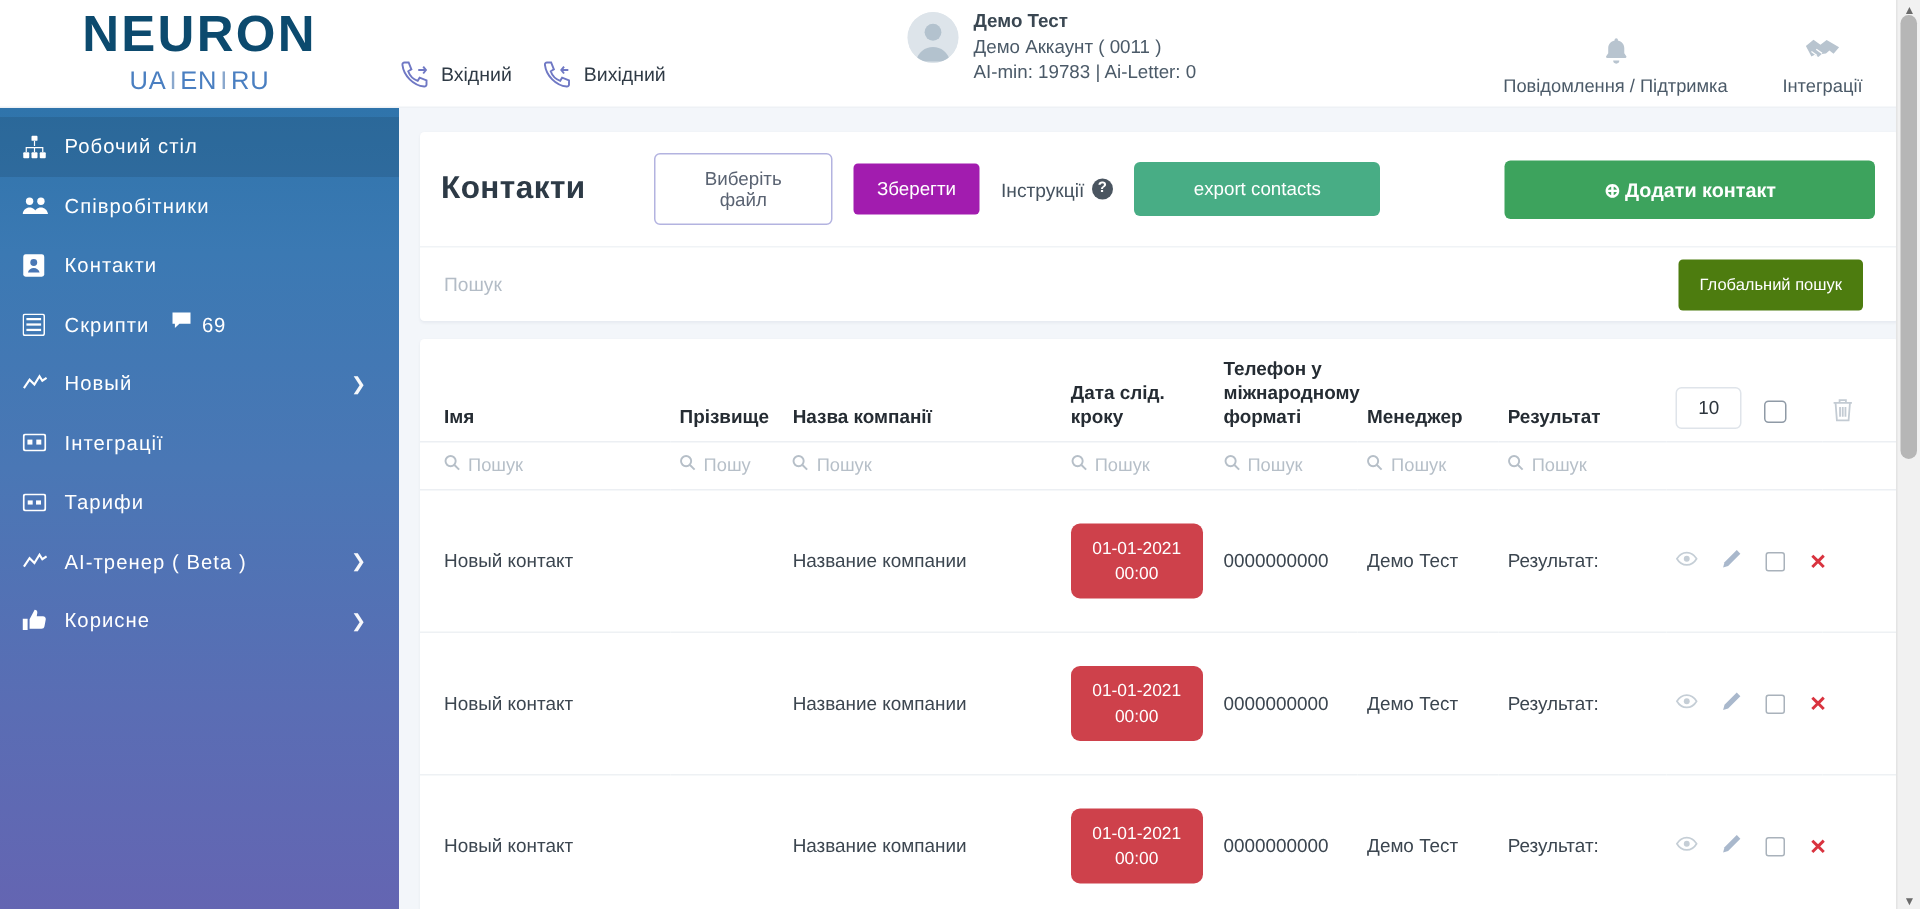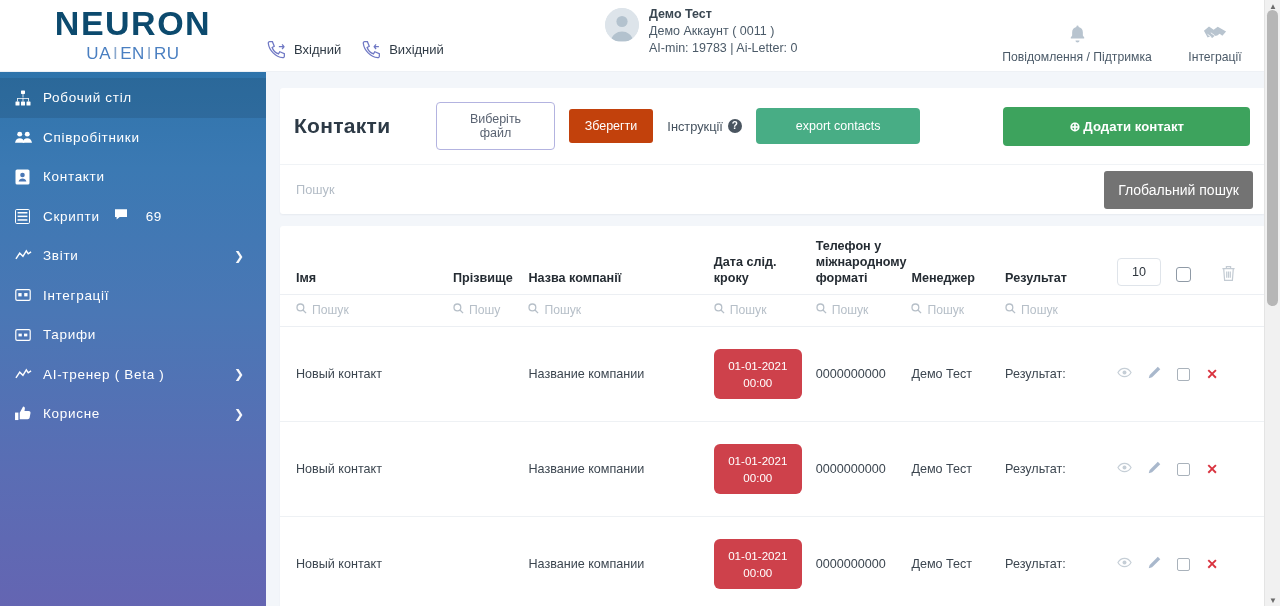--- a/index.html
+++ b/index.html
@@ -58,21 +58,21 @@
     padding-top: 6px;
   }
   .nav-item {
     height: 39.5px; display: flex; align-items: center; padding: 0 22px 0 15px;
     color: #ffffff; cursor: pointer; position: relative;
   }
   .nav-item .nico { width: 28px; flex: 0 0 28px; display: flex; align-items: center; }
   .nav-item .ntxt {
     font-size: 13.5px; letter-spacing: .7px; white-space: nowrap;
   }
-  .nav-item .badge-wrap { display: flex; align-items: center; gap: 18px; margin-left: 14px; }
+  .nav-item .badge-wrap { display: flex; align-items: center; gap: 7px; margin-left: 14px; }
   .nav-item .badge-num { font-size: 13.5px; letter-spacing: .5px; }
   .nav-item .chev { margin-left: auto; font-size: 12px; opacity: .95; }
   .nav-item.active { background: rgba(0,0,0,.10); }
 
   
   .main { flex: 1 1 auto; min-width: 0; background: #f3f6fa; position: relative; overflow: hidden; }
 
   .breadcrumb { padding: 13px 0 0 14px; font-size: 12.5px; }
   .breadcrumb a { color: #5f8fd0; text-decoration: none; cursor: pointer; }
   .breadcrumb .dot { color: #9aa7b4; padding: 0 4px; font-size: 11px; }
@@ -84,21 +84,21 @@
   }
   .panel-head { display: flex; align-items: center; padding: 14px 16px 14px 14px; gap: 14px; }
   .page-title { font-size: 21px; font-weight: bold; color: #2d3a46; letter-spacing: .3px; }
 
   .btn { border: none; cursor: pointer; font-family: inherit; border-radius: 3px; }
   .btn-file {
     margin-left: 32px; background: #fff; border: 1px solid #b3b3e0; color: #5a6372;
     font-size: 12.5px; padding: 9px 16px; border-radius: 4px;
   }
   .btn-save {
-    background: #c2410c; color: #fff; font-size: 12.5px; padding: 10px 16px;
+    background: #a21caf; color: #fff; font-size: 12.5px; padding: 10px 16px;
   }
   .instr { font-size: 12.8px; color: #45525f; display: flex; gap: 5px; cursor: pointer; }
   .q-badge {
     width: 14px; height: 14px; border-radius: 50%; background: #4a5560; color: #fff;
     font-size: 10px; font-weight: bold; display: inline-flex; align-items: center; justify-content: center;
   }
   .btn-export {
     margin-left: auto; background: #48ad85; color: #fff; font-size: 12.5px;
     padding: 11px 10px; width: 168px; border-radius: 4px;
   }
@@ -111,22 +111,22 @@
 
   .search-row {
     display: flex; align-items: center; padding: 0 0 0 0; border-top: 1px solid #f0f3f6;
   }
   .search-input {
     flex: 1 1 auto; border: none; outline: none; padding: 17px 16px; font-size: 12.8px;
     color: #3b4653; font-family: inherit; background: transparent;
   }
   .search-input::placeholder { color: #b3bcc6; }
   .btn-global {
-    background: #737373; color: #fff; font-size: 14px; padding: 11px 14px;
-    margin: 0 13px 0 0; border-radius: 3px; white-space: nowrap;
+    background: #4d7c0f; color: #fff; font-size: 11px; padding: 11px 14px;
+    margin: 0 24px 0 0; border-radius: 3px; white-space: nowrap;
   }
 
   
   .tbl-wrap { margin: 12px 14px 0 14px; background: #fff; border-radius: 3px;
     box-shadow: 0 1px 2px rgba(30,50,80,.06); }
   table.grid { width: 100%; border-collapse: collapse; table-layout: fixed; }
   table.grid th {
     text-align: left; font-size: 12.6px; color: #252c33; font-weight: bold;
     vertical-align: bottom; padding: 12px 6px 8px 6px; line-height: 16px;
     border-bottom: 1px solid #eceff3;
@@ -311,21 +311,21 @@
           <span class="badge-num">69</span>
         </span>
       </div>
 
       <div class="nav-item">
         <span class="nico">
           <svg width="17" height="15" viewBox="0 0 18 15" fill="none" stroke="#ffffff" stroke-width="1.5">
             <path d="M1 11 5 5l3.4 3.4L12 2.5l2 3.2 3-2"></path>
           </svg>
         </span>
-        <span class="ntxt">Звіти</span>
+        <span class="ntxt">Новый</span>
         <span class="chev">❯</span>
       </div>
 
       <div class="nav-item">
         <span class="nico">
           <svg width="16" height="12" viewBox="0 0 17 13" fill="none" stroke="#ffffff" stroke-width="1.3">
             <rect x="0.7" y="0.7" width="15.6" height="11.6" rx="1.4"></rect>
             <rect x="3.4" y="4.4" width="3.6" height="3.6" fill="#ffffff" stroke="none"></rect>
             <rect x="9.8" y="4.4" width="3.6" height="3.6" fill="#ffffff" stroke="none"></rect>
           </svg>

